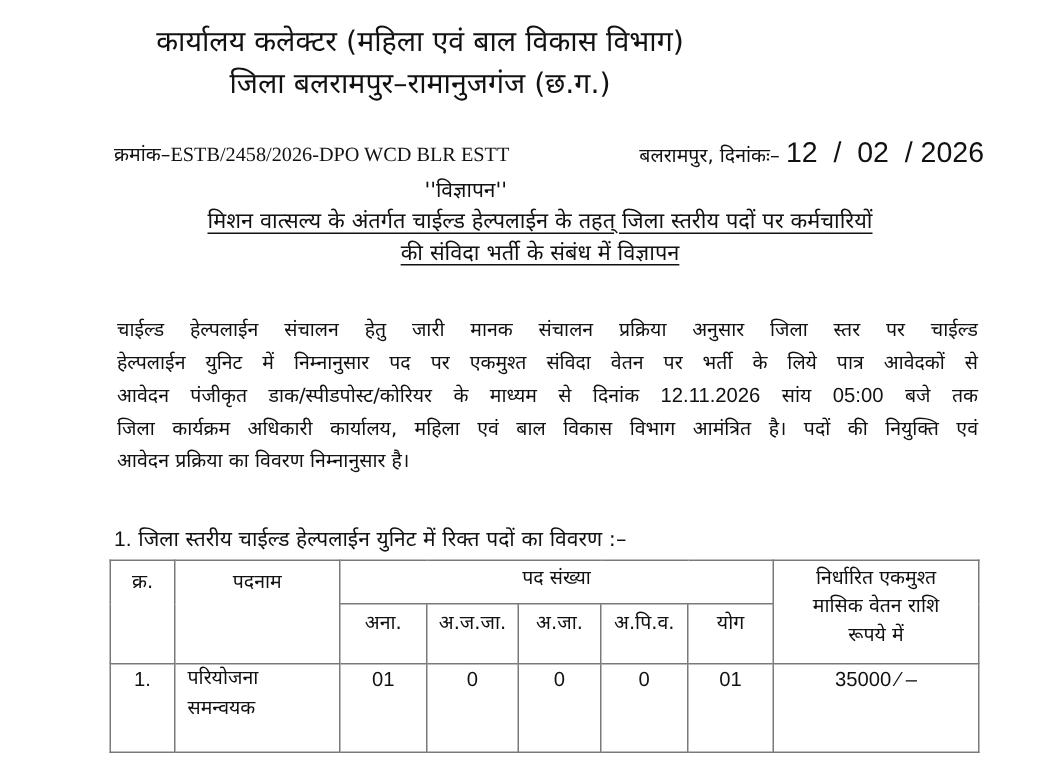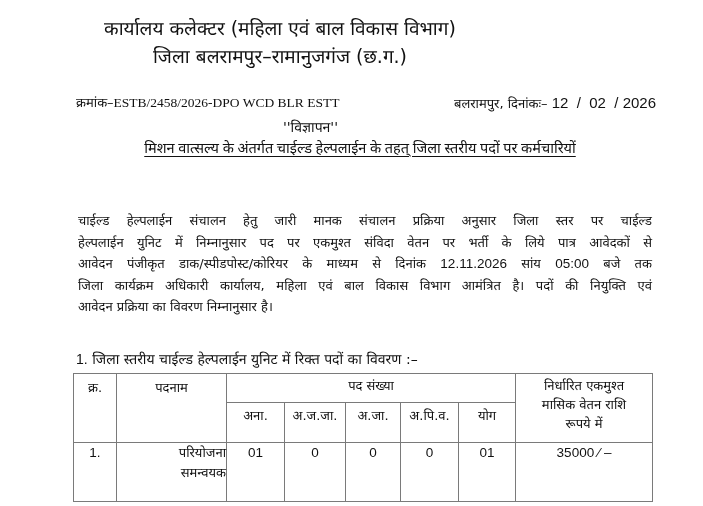--- a/index.html
+++ b/index.html
@@ -42,38 +42,38 @@
       left: 0;
       font-family: "Liberation Serif", "DejaVu Serif", serif;
       font-size: 13.5px;
     }
     .ref-no .hi { font-family: "DejaVu Sans", sans-serif; font-size: 13px; }
     .ref-date {
       position: absolute;
       right: 0;
       white-space: pre;
     }
-    .ref-date .num { font-family: "Liberation Sans", sans-serif; font-size: 15px; }
+    .ref-date .num { font-family: "Liberation Sans", sans-serif; font-size: 19px; }
     .vigyapan {
       position: absolute;
       top: 118px;
       left: 0; width: 621px;
       text-align: center;
       font-size: 14px;
       line-height: 18px;
     }
     .subject {
       position: absolute;
       top: 138px;
       left: 60px; width: 600px;
       text-align: center;
       font-size: 14.5px;
       line-height: 21px;
     }
-    .subject span { text-decoration: underline; text-underline-offset: 3px; font-family: Liberation Serif, serif; }
+    .subject span { text-decoration: underline; text-underline-offset: 3px; }
     .para {
       position: absolute;
       top: 210px;
       left: 78px;
       width: 574px;
       font-size: 13px;
       line-height: 21.6px;
       text-align: justify;
       text-align-last: justify;
     }
@@ -104,39 +104,40 @@
       text-align: center;
       vertical-align: top;
       padding: 0;
     }
     .h-sn, .h-name { height: 64px; padding-top: 4px !important; }
     .h-group { height: 26px; line-height: 24px; }
     .h-sub { height: 36px; line-height: 26px; }
     .h-salary { line-height: 19px; padding-top: 2px !important; }
     .row td { height: 58px; vertical-align: middle; line-height: 20px; }
     .row .num { font-family: "Liberation Sans", sans-serif; font-size: 13.5px; }
-    .row .name { text-align: right; padding-left: 8px; }
+    .row .name { text-align: left; padding-left: 8px; }
   </style>
 </head>
 <body>
 
 <div class="page">
 
   <div class="office-title t1">कार्यालय कलेक्टर (महिला एवं बाल विकास विभाग)</div>
   <div class="office-title t2">जिला बलरामपुर–रामानुजगंज (छ.ग.)</div>
 
   <div class="ref-line">
     <span class="ref-no"><span class="hi">क्रमांक–</span><span>ESTB/2458/2026-DPO WCD BLR ESTT</span></span>
     <span class="ref-date"><span>बलरामपुर, दिनांकः– </span><span class="num">12  /  02  / 2026</span></span>
   </div>
 
   <div class="vigyapan">''विज्ञापन''</div>
 
   <div class="subject">
     <span>मिशन वात्सल्य के अंतर्गत चाईल्ड हेल्पलाईन के तहत् जिला स्तरीय पदों पर कर्मचारियों</span><br>
+    <span>की संविदा भर्ती के संबंध में विज्ञापन</span>
   </div>
 
   <div class="para">
     <span class="ln">चाईल्ड हेल्पलाईन संचालन हेतु जारी मानक संचालन प्रक्रिया अनुसार जिला स्तर पर चाईल्ड</span>
     <span class="ln">हेल्पलाईन युनिट में निम्नानुसार पद पर एकमुश्त संविदा वेतन पर भर्ती के लिये पात्र आवेदकों से</span>
     <span class="ln"><span>आवेदन पंजीकृत डाक/स्पीडपोस्ट/कोरियर के माध्यम से दिनांक </span><span class="num">12.11.2026</span><span> सांय </span><span class="num">05:00</span><span> बजे तक</span></span>
     <span class="ln">जिला कार्यक्रम अधिकारी कार्यालय, महिला एवं बाल विकास विभाग आमंत्रित है। पदों की नियुक्ति एवं</span>
     <span class="ln last">आवेदन प्रक्रिया का विवरण निम्नानुसार है।</span>
   </div>
 

